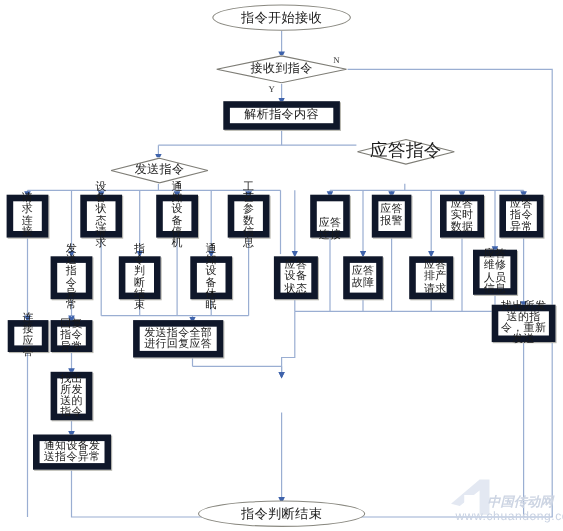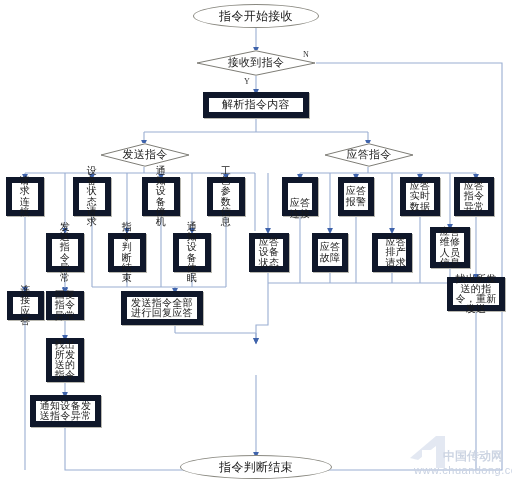--- a/index.html
+++ b/index.html
@@ -133,21 +133,21 @@
     <span>解析指令内容</span>
   </div>
 
   <div class="node" style="left:100px;top:143px;width:90px;height:24px;font-size:11px;">
     <svg viewBox="0 0 90 24" style="position:absolute;left:0;top:0;width:90px;height:24px;">
       <polygon points="45,0.8 89,12 45,23.2 1,12" fill="#fff" stroke="#7e7d76" stroke-width="1"></polygon>
     </svg>
     <span style="position:relative;">发送指令</span>
   </div>
 
-  <div class="node" style="left:324px;top:143px;width:90px;height:24px;font-size:11px;">
+  <div class="node" style="left:324px;top:126px;width:90px;height:24px;font-size:16px;">
     <svg viewBox="0 0 90 24" style="position:absolute;left:0;top:0;width:90px;height:24px;">
       <polygon points="45,0.8 89,12 45,23.2 1,12" fill="#fff" stroke="#7e7d76" stroke-width="1"></polygon>
     </svg>
     <span style="position:relative;">应答指令</span>
   </div>
 
   <div class="node proc" style="left:6px;top:177px;width:38px;height:39px;font-size:10px;">
     <span style="width:20px;word-break:break-all;">请求连接</span>
   </div>
   <div class="node proc" style="left:73px;top:177px;width:38px;height:39px;font-size:10px;">
@@ -224,16 +224,16 @@
   </div>
 
   <div class="wm" style="left:398px;top:428px;width:114px;height:52px;opacity:.85;">
     <svg viewBox="0 0 114 52" style="width:114px;height:52px;">
       <g fill="#dfe5f0">
         <path d="M12,30 L38,8 L47,8 L47,40 L38,40 L38,18 L20,32 z"></path>
         <rect x="24" y="22" width="12" height="11" fill="#ffffff"></rect>
       </g>
     </svg>
   </div>
-  <div class="wm-cn" style="left:443px;top:448px;">中国传动网</div>
+  <div class="wm-cn" style="left:443px;top:448px;font-style:italic;">中国传动网</div>
   <div class="wm-txt" style="left:414px;top:464px;">www.chuandong.com</div>
 
 </div>
 
 </body></html>

